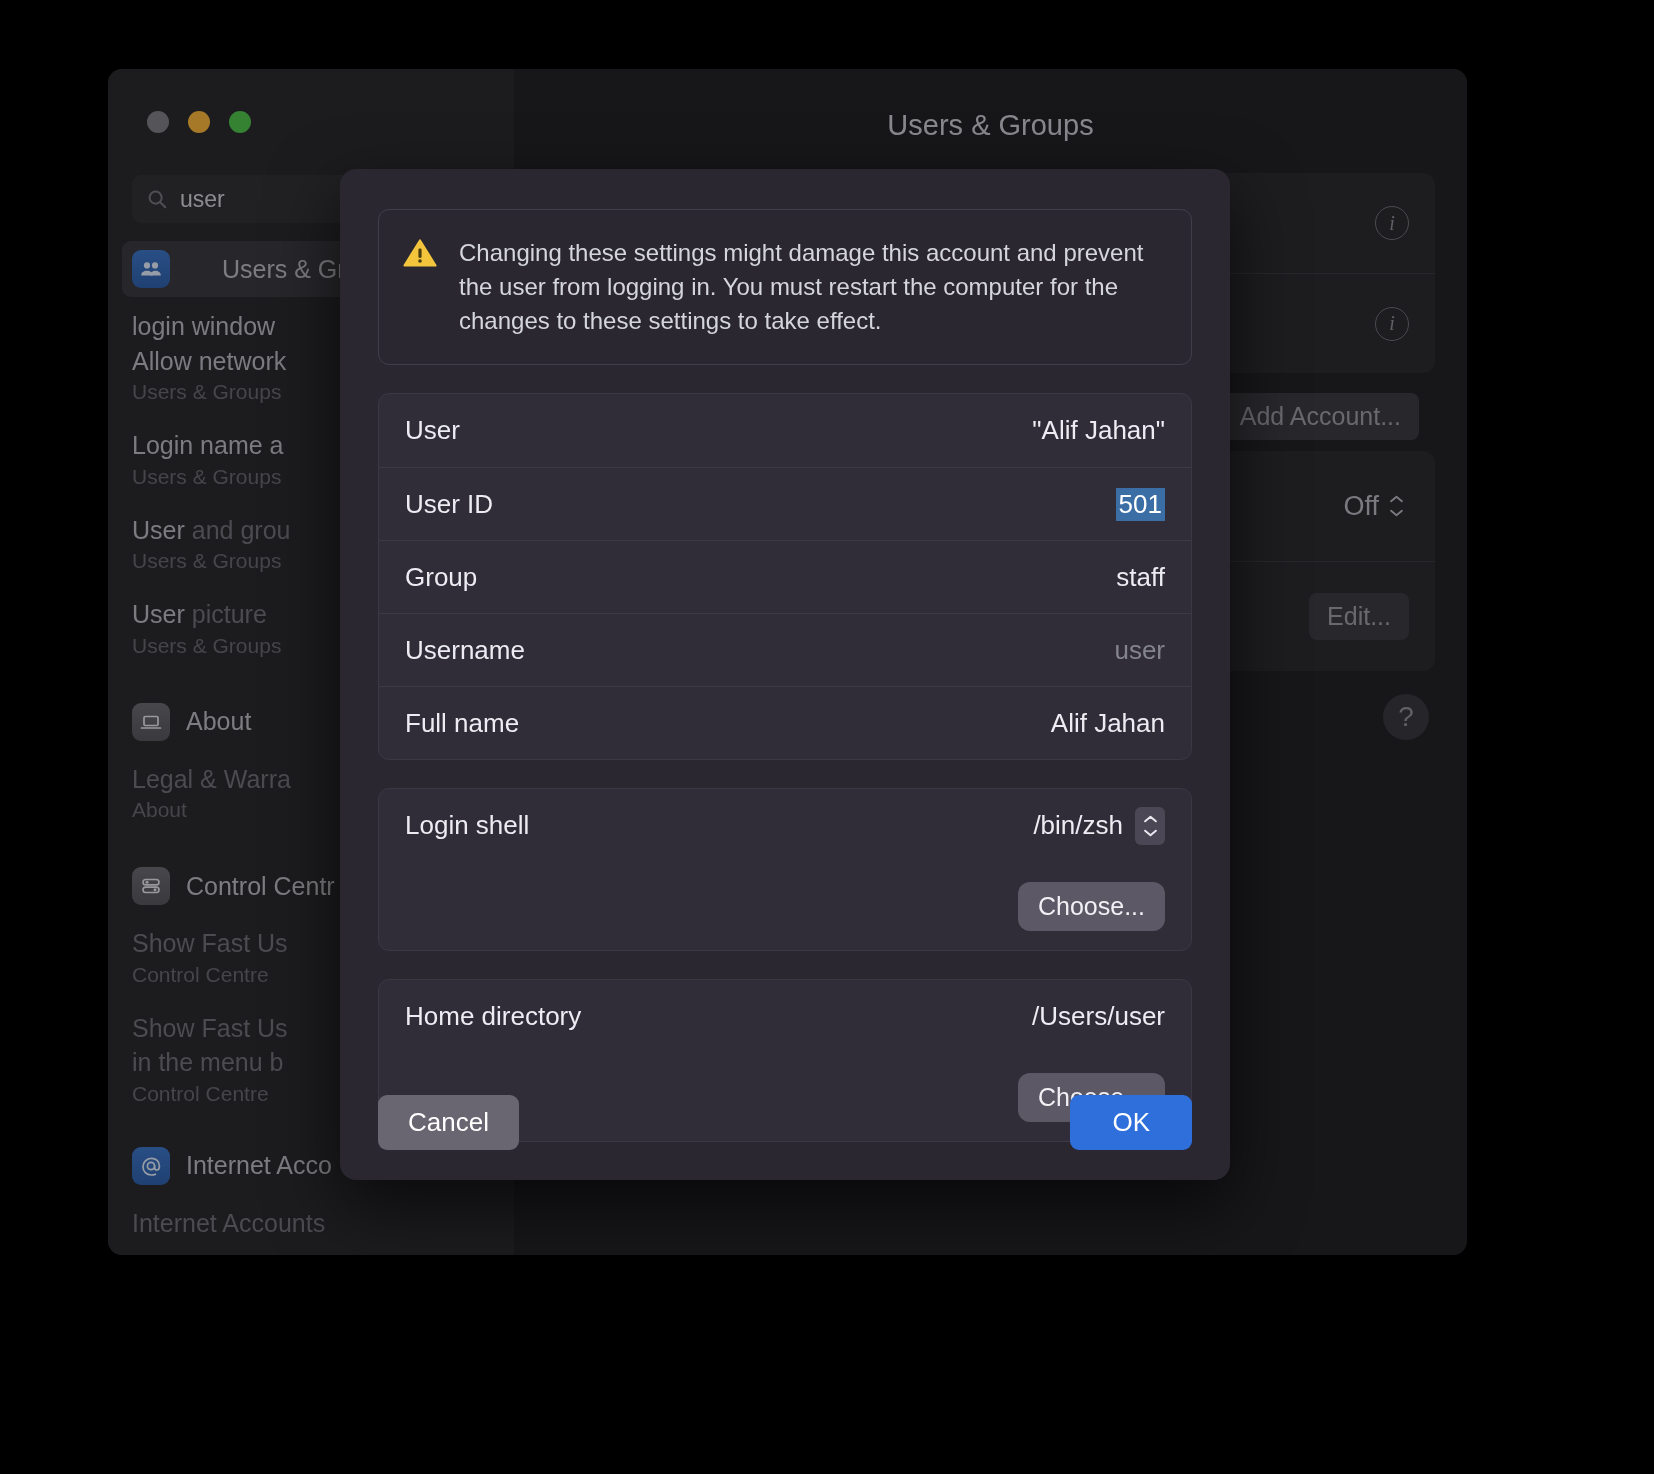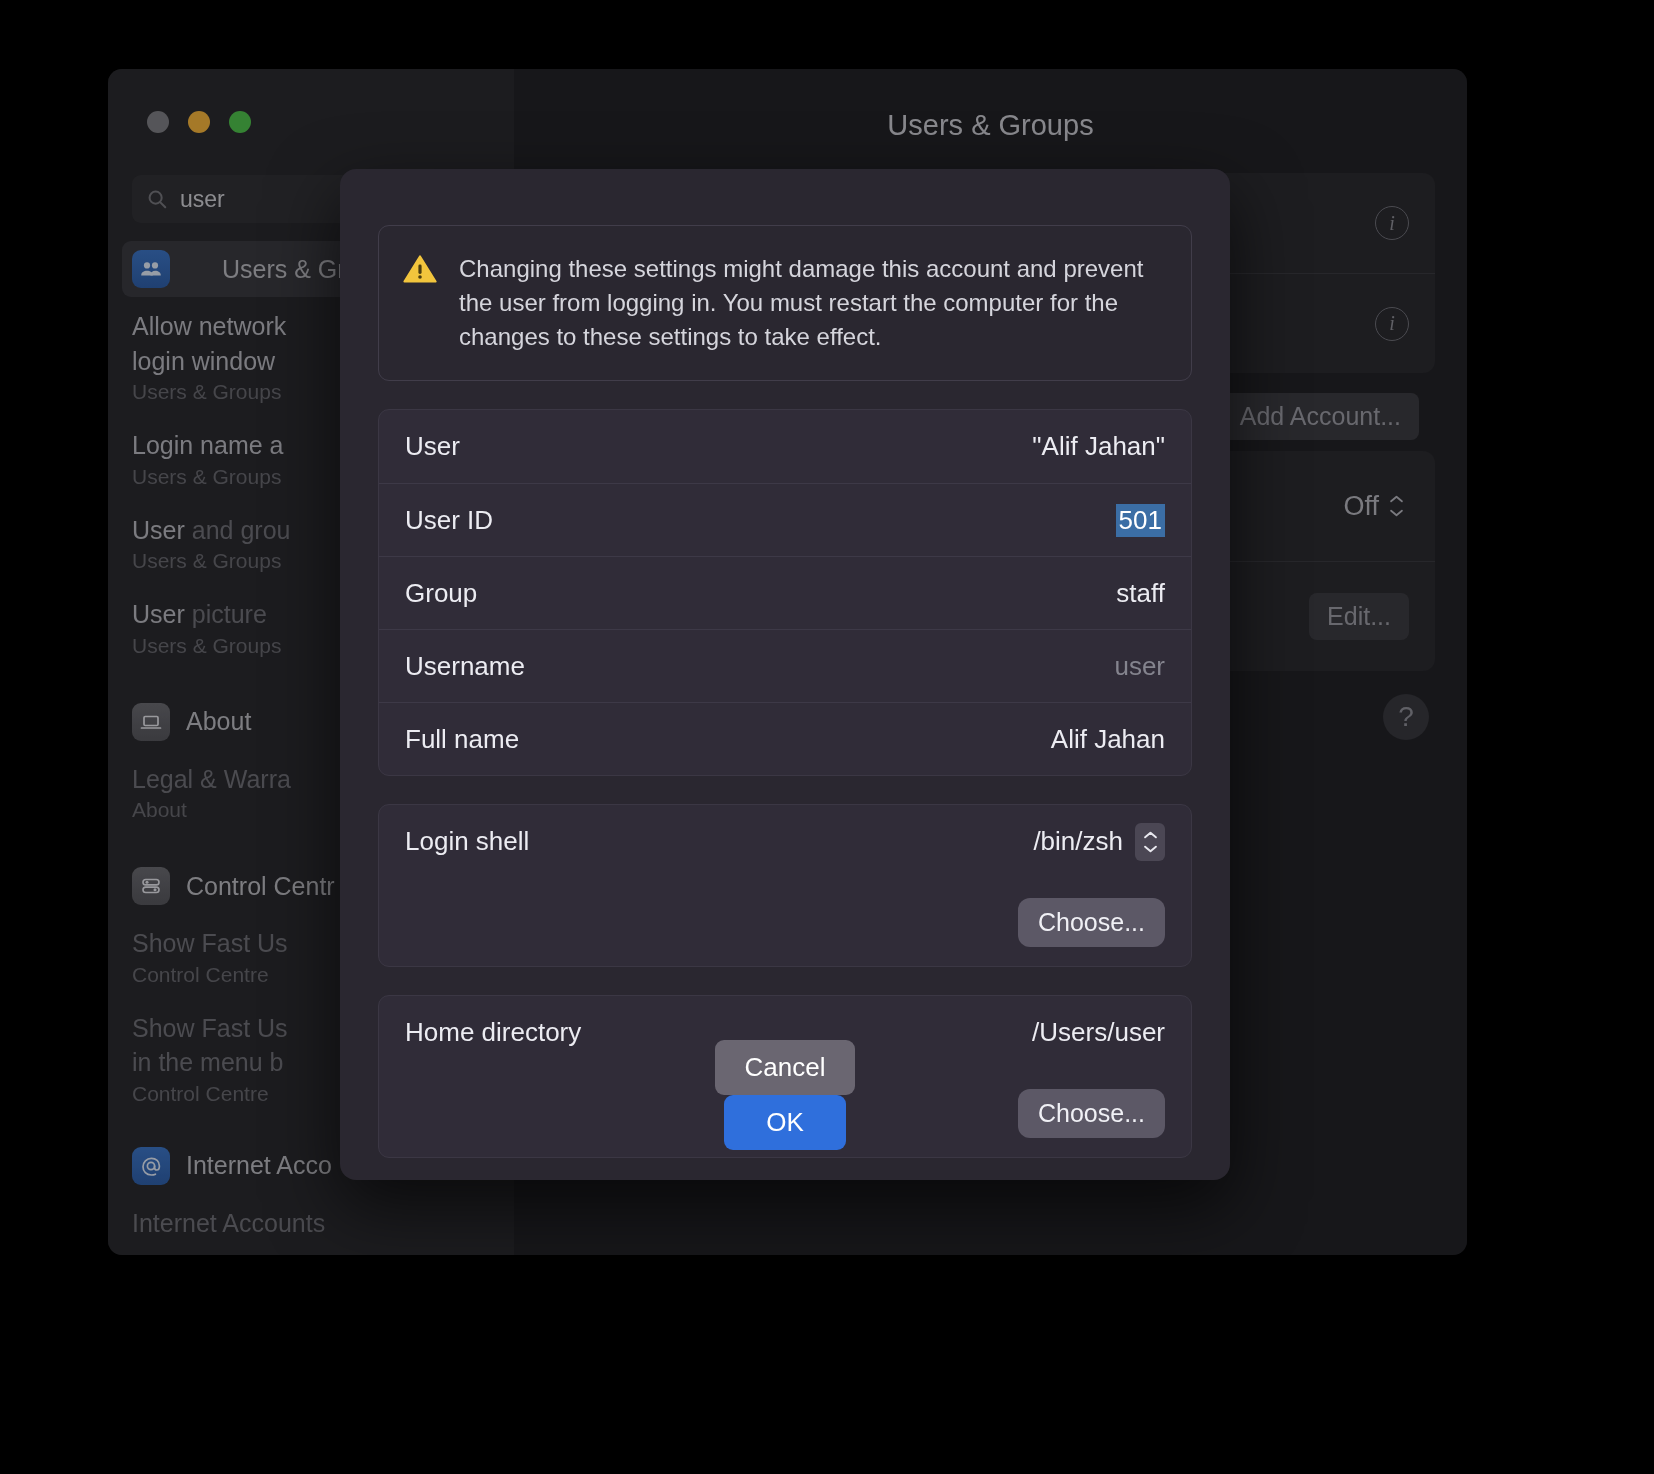--- a/index.html
+++ b/index.html
@@ -245,21 +245,21 @@
   .dialog {
     position: absolute;
     left: 340px;
     top: 169px;
     width: 890px;
     height: 1011px;
     background: #2a2730;
     border-radius: 16px;
     box-shadow: 0 26px 70px rgba(0,0,0,0.65);
     box-sizing: border-box;
-    padding: 56px 38px 0 38px;
+    padding: 40px 38px 0 38px;
   }
 
   .warn-box {
     border: 1px solid #413d4a;
     border-radius: 11px;
     padding: 26px 26px 26px 24px;
     display: flex;
     gap: 22px;
     align-items: flex-start;
   }
@@ -334,21 +334,20 @@
   }
 
   .dialog-footer {
     position: absolute;
     left: 38px;
     right: 38px;
     bottom: 30px;
     display: flex;
     align-items: center;
     justify-content: space-between;
-    flex-direction: column;
   }
   .cancel-btn {
     background: #6a6671;
     border: none;
     border-radius: 9px;
     color: #ffffff;
     font-size: 26px;
     font-family: inherit;
     padding: 12px 30px;
   }
@@ -393,22 +392,22 @@
             <circle cx="8" cy="8.4" r="3.1"></circle>
               <circle cx="16" cy="8.4" r="3.1"></circle>
             <path d="M2.2 18.4c0-3.1 2.6-4.6 5.8-4.6s5.8 1.5 5.8 4.6z"></path>
             <path d="M11.4 18.4c0-3.1 2.2-4.6 4.9-4.6s5.5 1.5 5.5 4.6z"></path>
           </svg>
         </div>
         <span class="sb-group-label">Users &amp; Grou</span>
       </div>
 
       <div class="sb-result">
+        <div class="sb-result-title"><span class="hl">login window</span></div>
         <div class="sb-result-title"><span class="hl">Allow network</span></div>
-        <div class="sb-result-title"><span class="hl">login window</span></div>
         <div class="sb-result-sub">Users &amp; Groups</div>
       </div>
       <div class="sb-result">
         <div class="sb-result-title"><span class="hl">Login name a</span></div>
         <div class="sb-result-sub">Users &amp; Groups</div>
       </div>
       <div class="sb-result">
         <div class="sb-result-title"><span class="hl">User</span><span> and grou</span></div>
         <div class="sb-result-sub">Users &amp; Groups</div>
       </div>

